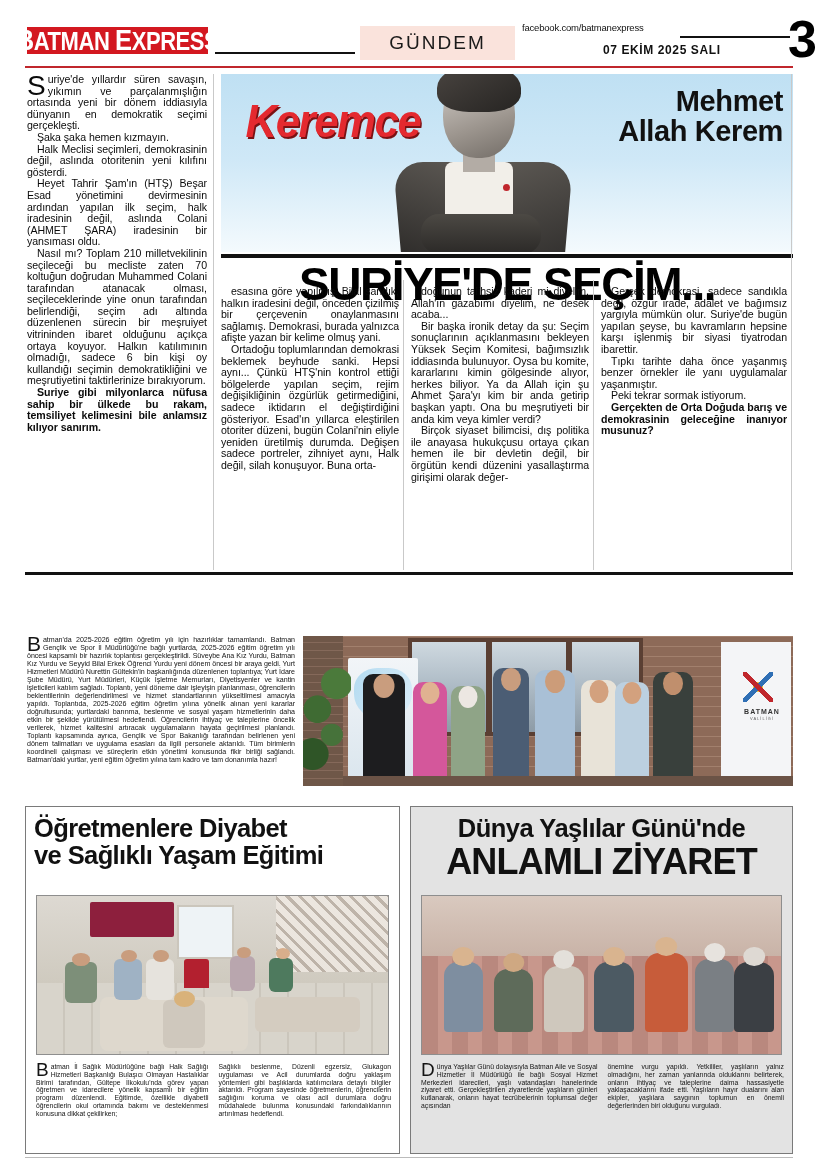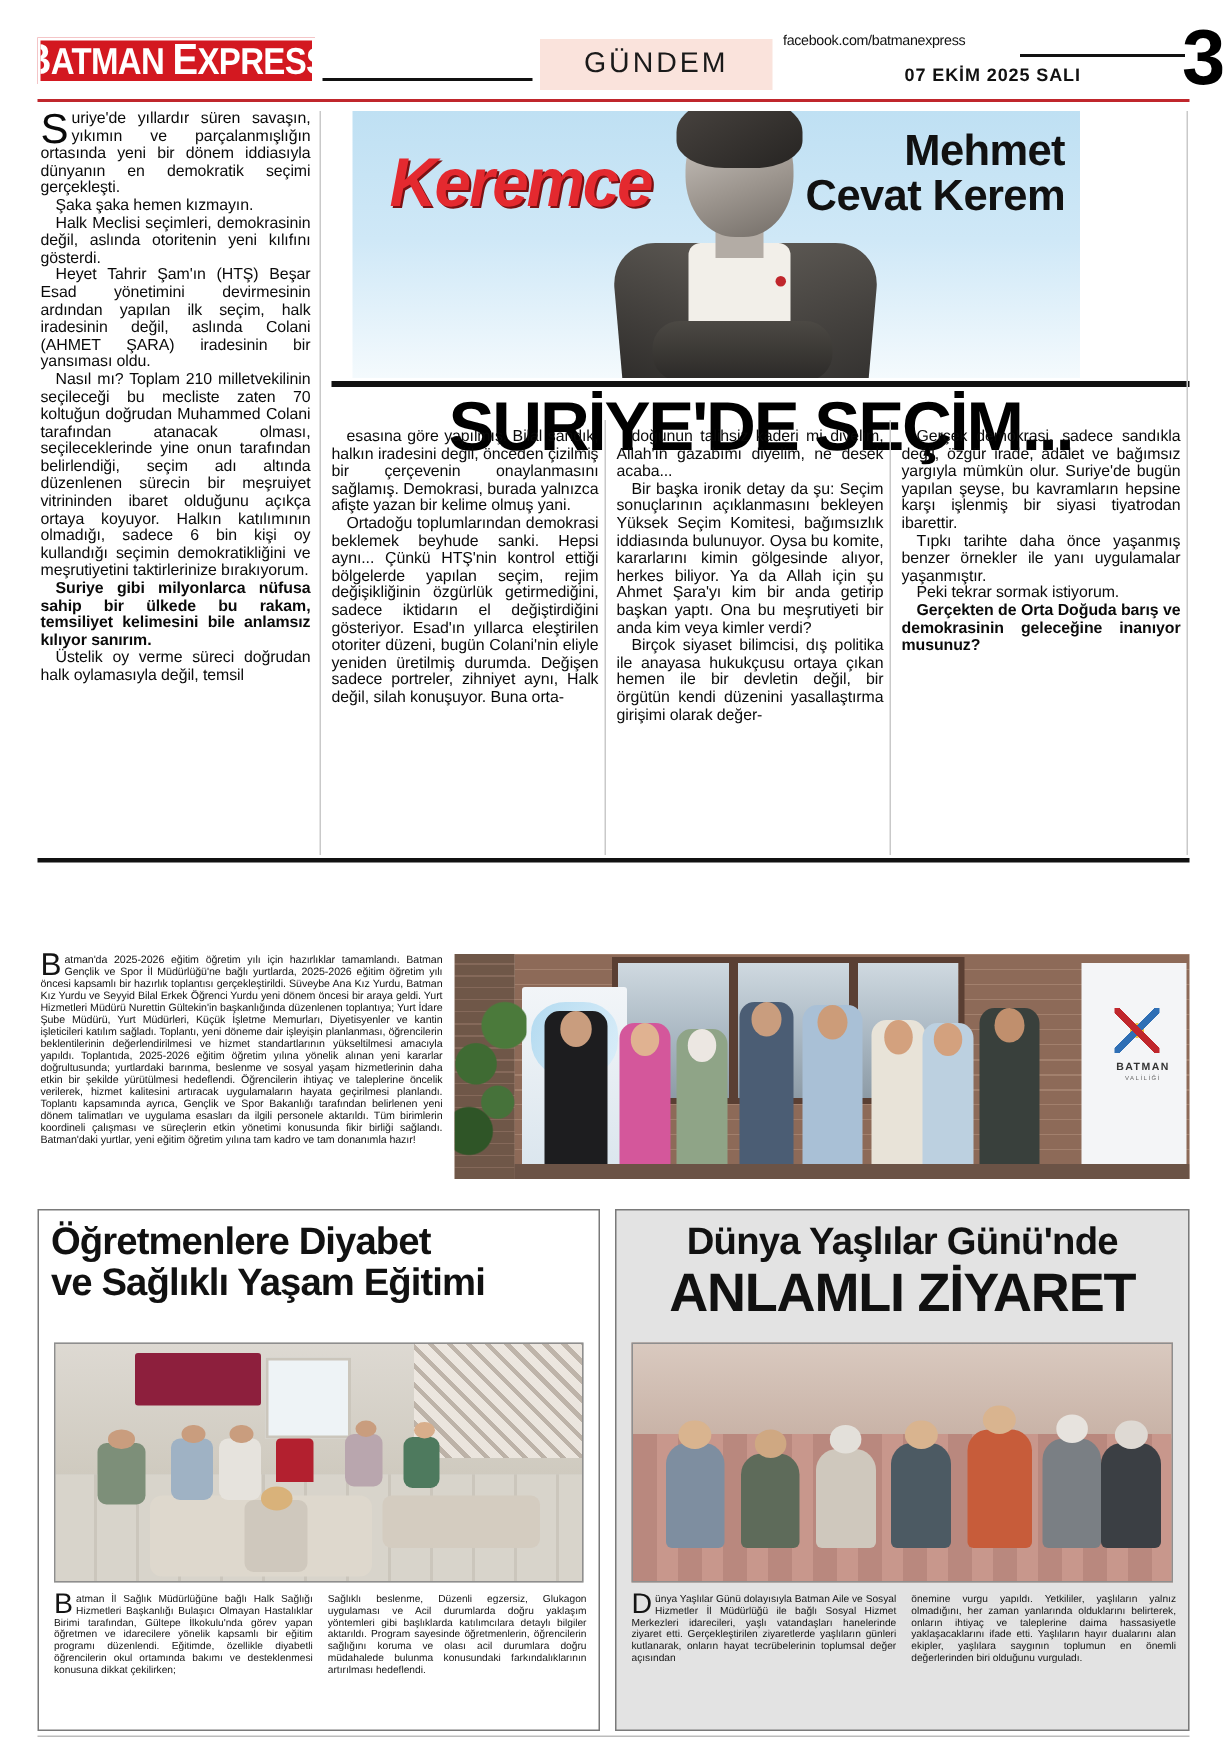--- a/index.html
+++ b/index.html
@@ -50,21 +50,21 @@
   .op-col p.bold{font-weight:bold;text-indent:10px;}
   .dropcap{
     float:left;font-size:28px;line-height:21px;font-weight:normal;
     padding:0 2px 0 0;margin-top:1px;font-family:"Liberation Sans", sans-serif;
   }
   .col-sep{position:absolute;top:0;width:1px;height:100%;background:#c9c9c9;}
 
   
   .opinion-banner{position:absolute;left:196px;top:0px;width:572px;height:212px;}
   .banner-photo{
-    position:absolute;left:14px;top:0;width:485px;height:178px;
+    position:absolute;left:0;top:0;width:572px;height:178px;
     background:linear-gradient(#bfe0f3 0%,#cfe8f7 48%,#f4fafd 100%);
     overflow:hidden;
   }
   .keremce{
     position:absolute;left:20px;top:20px;font-size:46px;font-weight:bold;
     color:#e4292f;font-style:italic;letter-spacing:-1.5px;
     text-shadow:1.5px 1.5px 0 #7a1113;transform:scaleX(0.95);
   }
   .author{
     position:absolute;right:10px;top:12px;text-align:right;
@@ -216,35 +216,34 @@
             <div class="p-jacketR"></div>
           <div class="p-shirt"></div>
             <div class="p-arm"></div>
           <div class="p-neck"></div>
             <div class="p-head"></div>
             <div class="p-hair"></div>
           <div class="p-pin"></div>
         </div>
         <div class="author">
           <div>Mehmet</div>
-          <div>Cevat Kerem</div>
+          <div>Allah Kerem</div>
         </div>
       </div>
       <div class="banner-rule"></div>
       <div class="op-title">SURİYE'DE SEÇİM...</div>
     </div>
 
     <div class="op-col" id="opcol0">
         <p class="first"><span class="dropcap">S</span><span>uriye'de yıllardır süren savaşın, yıkımın ve parçalanmışlığın ortasında yeni bir dönem iddiasıyla dünyanın en demokratik seçimi gerçekleşti.</span></p>
         <p><span>Şaka şaka hemen kızmayın.</span></p>
         <p><span>Halk Meclisi seçimleri, demokrasinin değil, aslında otoritenin yeni kılıfını gösterdi.</span></p>
         <p><span>Heyet Tahrir Şam'ın (HTŞ) Beşar Esad yönetimini devirmesinin ardından yapılan ilk seçim, halk iradesinin değil, aslında Colani (AHMET ŞARA) iradesinin bir yansıması oldu.</span></p>
         <p><span>Nasıl mı? Toplam 210 milletvekilinin seçileceği bu mecliste zaten 70 koltuğun doğrudan Muhammed Colani tarafından atanacak olması, seçileceklerinde yine onun tarafından belirlendiği, seçim adı altında düzenlenen sürecin bir meşruiyet vitrininden ibaret olduğunu açıkça ortaya koyuyor. Halkın katılımının olmadığı, sadece 6 bin kişi oy kullandığı seçimin demokratikliğini ve meşrutiyetini taktirlerinize bırakıyorum.</span></p>
         <p class="bold"><span>Suriye gibi milyonlarca nüfusa sahip bir ülkede bu rakam, temsiliyet kelimesini bile anlamsız kılıyor sanırım.</span></p>
-        <p><span>Üstelik oy verme süreci doğrudan halk oylamasıyla değil, temsil</span></p>
       </div>
     <div class="op-col" id="opcol1" style="left:196px;top:212px;">
         <p><span>esasına göre yapılmış. Bilal sandık, halkın iradesini değil, önceden çizilmiş bir çerçevenin onaylanmasını sağlamış. Demokrasi, burada yalnızca afişte yazan bir kelime olmuş yani.</span></p>
         <p><span>Ortadoğu toplumlarından demokrasi beklemek beyhude sanki. Hepsi aynı... Çünkü HTŞ'nin kontrol ettiği bölgelerde yapılan seçim, rejim değişikliğinin özgürlük getirmediğini, sadece iktidarın el değiştirdiğini gösteriyor. Esad'ın yıllarca eleştirilen otoriter düzeni, bugün Colani'nin eliyle yeniden üretilmiş durumda. Değişen sadece portreler, zihniyet aynı, Halk değil, silah konuşuyor. Buna orta-</span></p>
       </div>
     <div class="op-col" id="opcol2" style="left:386px;top:212px;">
         <p><span>doğunun talihsiz kaderi mi diyelim, Allah'ın gazabımı diyelim, ne desek acaba...</span></p>
         <p><span>Bir başka ironik detay da şu: Seçim sonuçlarının açıklanmasını bekleyen Yüksek Seçim Komitesi, bağımsızlık iddiasında bulunuyor. Oysa bu komite, kararlarını kimin gölgesinde alıyor, herkes biliyor. Ya da Allah için şu Ahmet Şara'yı kim bir anda getirip başkan yaptı. Ona bu meşrutiyeti bir anda kim veya kimler verdi?</span></p>
         <p><span>Birçok siyaset bilimcisi, dış politika ile anayasa hukukçusu ortaya çıkan hemen ile bir devletin değil, bir örgütün kendi düzenini yasallaştırma girişimi olarak değer-</span></p>
       </div>

